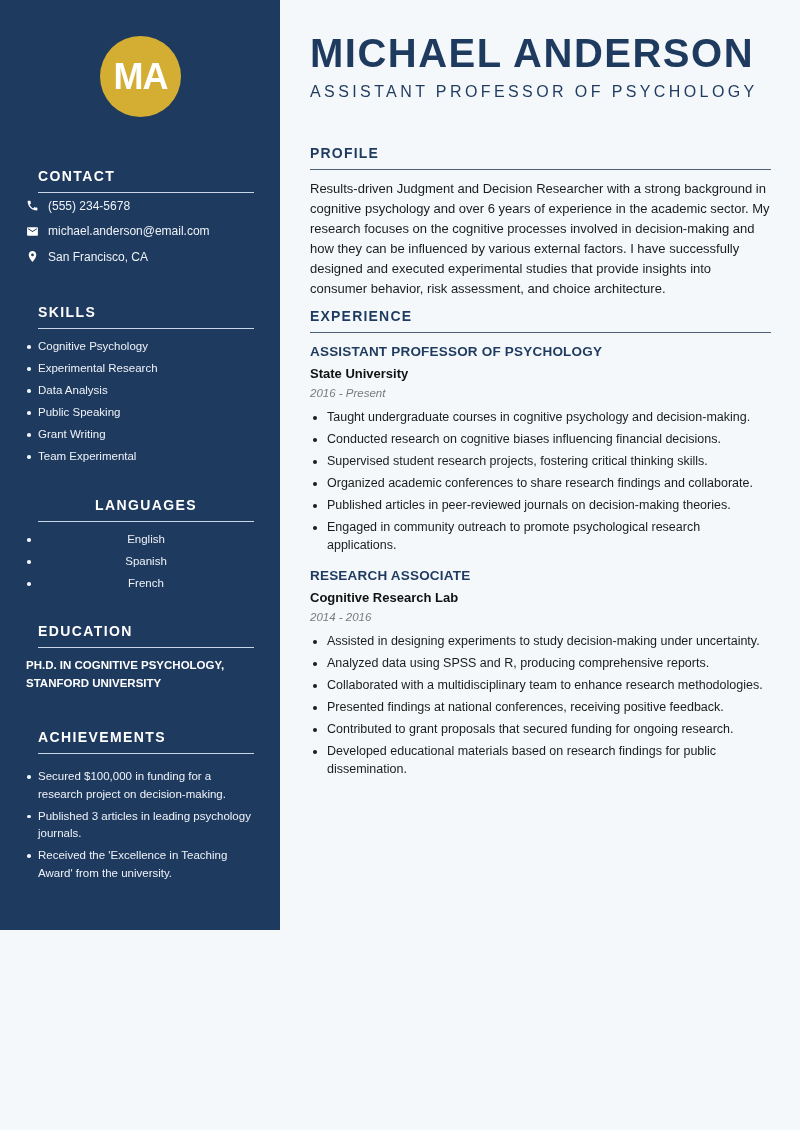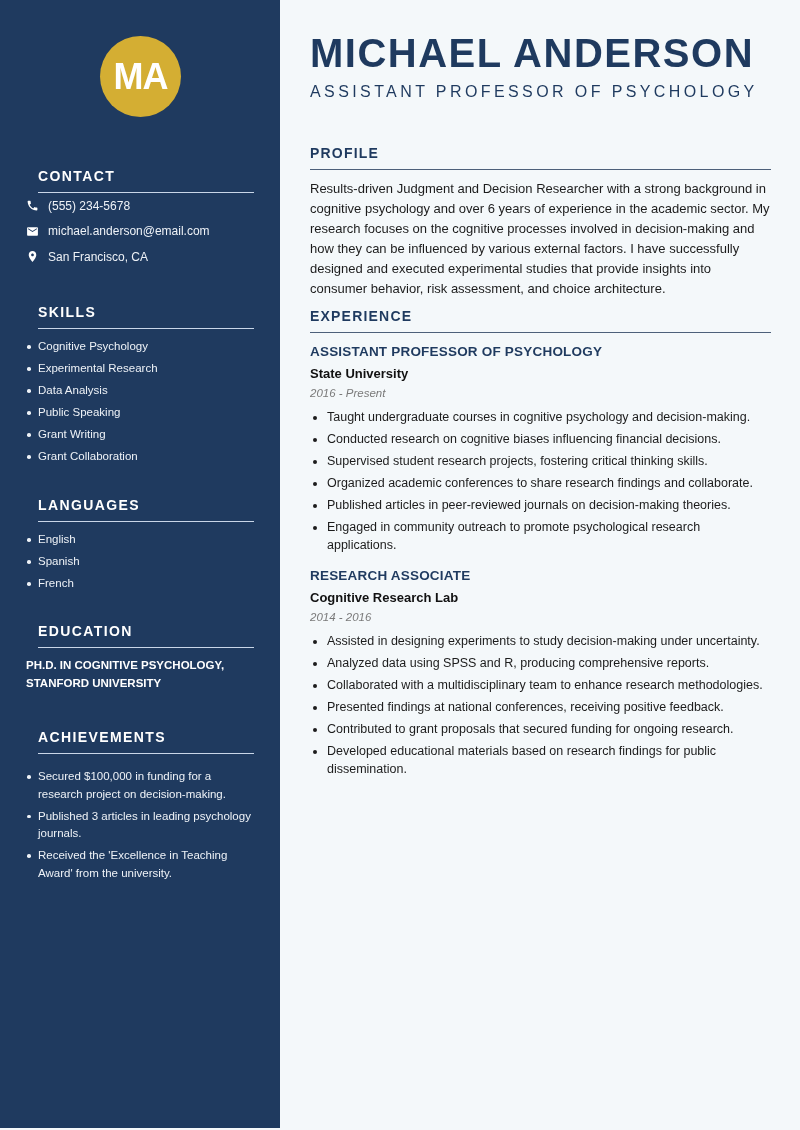--- a/index.html
+++ b/index.html
@@ -4,21 +4,21 @@
   <style>
     * { margin: 0; padding: 0; box-sizing: border-box; }
     html, body { width: 800px; height: 1130px; overflow: hidden; }
     body {
       font-family: "Liberation Sans", "DejaVu Sans", sans-serif;
       background: #f4f8fa;
       position: relative;
     }
     .sidebar {
       position: absolute; left: 0; top: 0;
-      width: 280px; height: 1128px;
+      width: 280px; height: 930px;
       background: #1f3a5f;
       color: #ffffff;
       padding: 0 26px;
     }
     .avatar {
       position: absolute; left: 100px; top: 36px;
       width: 81px; height: 81px; border-radius: 50%;
       background: #d4ae33;
       color: #ffffff;
       font-weight: bold; font-size: 36px;
@@ -120,25 +120,25 @@
   </section>
 
   <section class="side-section" style="top:304px;">
     <h2 class="side-heading">SKILLS</h2>
     <ul class="bullet-list">
       <li class="bullet-item">Cognitive Psychology</li>
       <li class="bullet-item">Experimental Research</li>
       <li class="bullet-item">Data Analysis</li>
       <li class="bullet-item">Public Speaking</li>
       <li class="bullet-item">Grant Writing</li>
-      <li class="bullet-item">Grant Collaboration</li>
-    </ul>
-  </section>
-
-  <section class="side-section" style="top:497px;">
+      <li class="bullet-item">Team Experimental</li>
+    </ul>
+  </section>
+
+  <section class="side-section" style="top:497px;text-align:center;">
     <h2 class="side-heading">LANGUAGES</h2>
     <ul class="bullet-list">
       <li class="bullet-item">English</li>
       <li class="bullet-item">Spanish</li>
       <li class="bullet-item">French</li>
     </ul>
   </section>
 
   <section class="side-section" style="top:623px;">
     <h2 class="side-heading">EDUCATION</h2>

